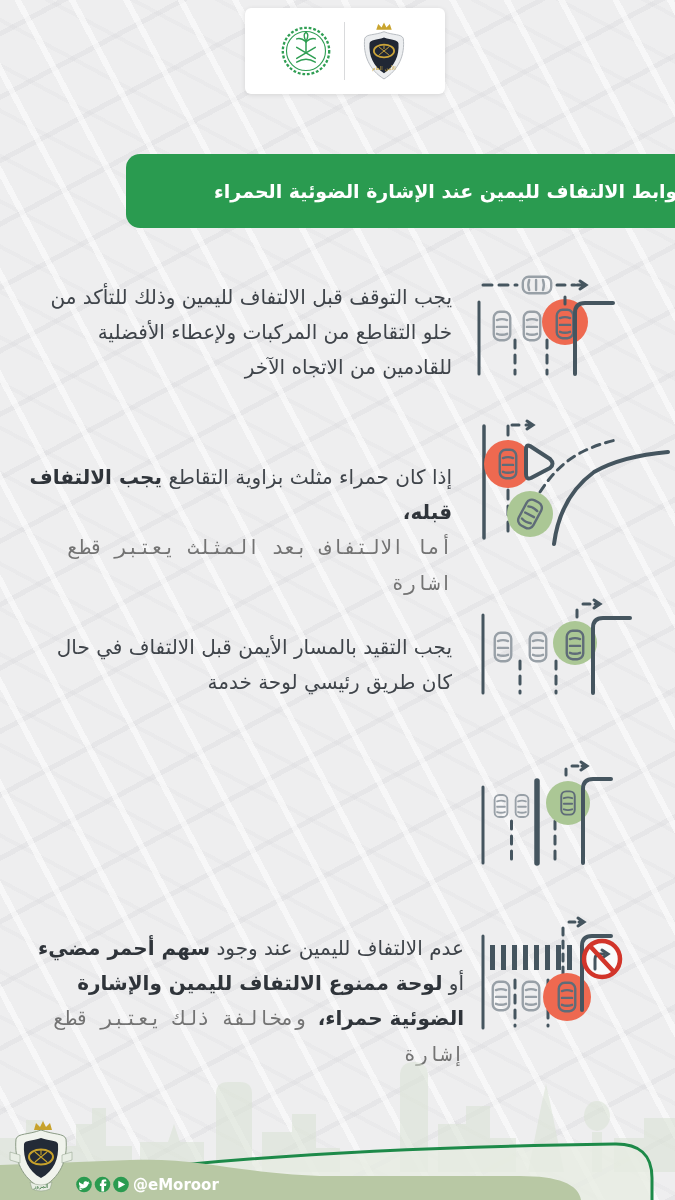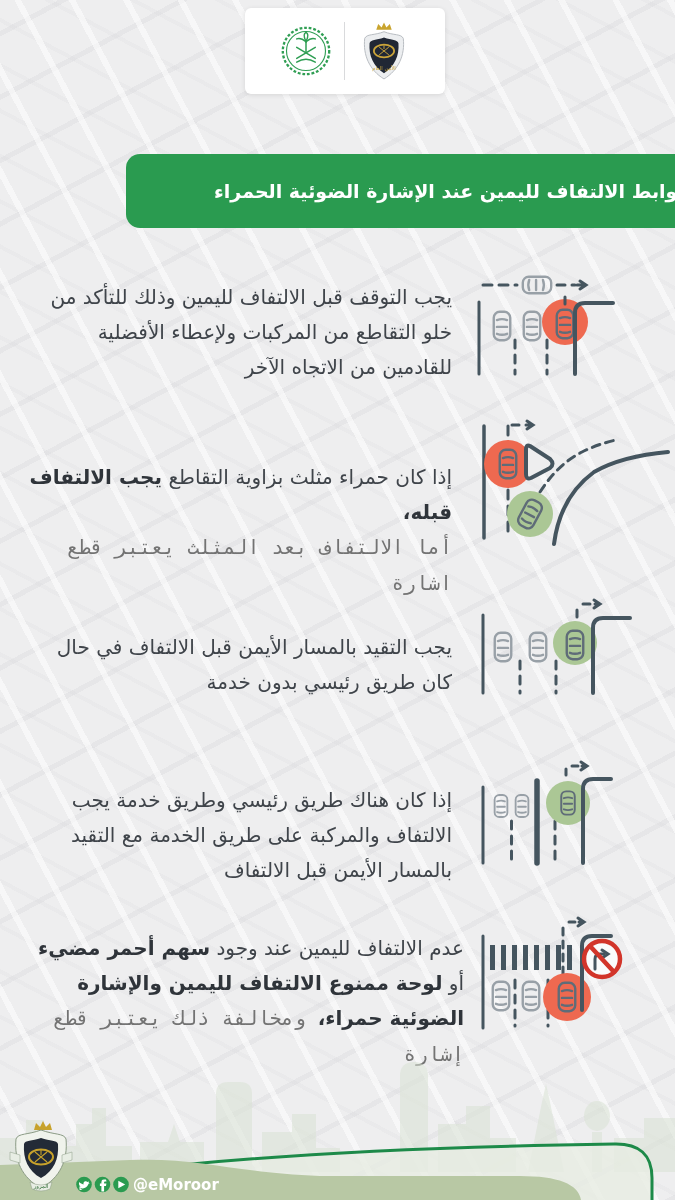--- a/index.html
+++ b/index.html
@@ -131,41 +131,38 @@
     <path d="M60,34 Q56,32 56,38 L56,62 Q56,68 61,66 L80,56 Q85,52 80,47 Z" fill="#eeeeef" stroke="#45555f" stroke-width="4" stroke-linejoin="round"></path>
     <path d="M84,132 Q90,85 124,60 Q152,44 198,40" stroke="#45555f" stroke-width="4" fill="none" stroke-linecap="round"></path>
     <path d="M70,80 Q88,52 112,40 Q128,32 146,28" stroke="#45555f" stroke-width="3" fill="none" stroke-dasharray="8 6" stroke-linecap="round"></path>
     <circle cx="60" cy="102" r="23" fill="#abc795"></circle>
     <g transform="rotate(28 60 102)">
         <use href="#car" x="49" y="85" width="22" height="34" class="car-dark"></use>
       </g>
   </svg>
 
   <div class="sec" style="top:630px">
-    <span>يجب التقيد بالمسار الأيمن قبل الالتفاف في حال كان طريق رئيسي بدون خدمة</span>
+    <span>يجب التقيد بالمسار الأيمن قبل الالتفاف في حال كان طريق رئيسي لوحة خدمة</span>
   </div>
   <svg class="diag" style="left:465px;top:585px" width="210" height="130" viewBox="0 0 210 130">
     <g stroke="#45555f" stroke-width="3" fill="none" stroke-linecap="round">
       <line x1="18" y1="30" x2="18" y2="108"></line>
       <line x1="55" y1="76" x2="55" y2="108" stroke-dasharray="8 7"></line>
       <line x1="91" y1="76" x2="91" y2="108" stroke-dasharray="8 7"></line>
       <line x1="112" y1="25" x2="112" y2="32"></line>
       <line x1="118" y1="19" x2="128" y2="19" stroke-dasharray="7 6"></line>
       <path d="M130,19 L134,19 M129,15 L135,19 L129,23"></path>
     </g>
     <circle cx="110" cy="58" r="22" fill="#abc795"></circle>
     <use href="#car" x="27" y="45" width="22" height="34" class="car-gray"></use>
     <use href="#car" x="62" y="45" width="22" height="34" class="car-gray"></use>
     <use href="#car" x="99" y="43" width="22" height="34" class="car-dark"></use>
     <path d="M128,108 L128,43 Q128,33 138,33 L165,33" stroke="#45555f" stroke-width="4" fill="none" stroke-linecap="round"></path>
   </svg>
 
-  <div class="sec" style="top:783px">
-    <span>إذا كان هناك طريق رئيسي وطريق خدمة يجب الالتفاف والمركبة على طريق الخدمة مع التقيد بالمسار الأيمن قبل الالتفاف</span>
-  </div>
   <svg class="diag" style="left:465px;top:755px" width="210" height="130" viewBox="0 0 210 130">
     <g stroke="#45555f" fill="none" stroke-linecap="round">
       <line x1="18" y1="32" x2="18" y2="108" stroke-width="3"></line>
       <line x1="46.5" y1="66" x2="46.5" y2="106" stroke-width="3" stroke-dasharray="8 7"></line>
       <line x1="72" y1="26" x2="72" y2="108" stroke-width="5.5"></line>
       <line x1="90" y1="66" x2="90" y2="106" stroke-width="3" stroke-dasharray="8 7"></line>
       <line x1="101" y1="14" x2="101" y2="20" stroke-width="3"></line>
       <line x1="107" y1="11" x2="115" y2="11" stroke-width="3" stroke-dasharray="6 5"></line>
       <path d="M117,11 L121,11 M116,7 L122,11 L116,15" stroke-width="3"></path>
     </g>

